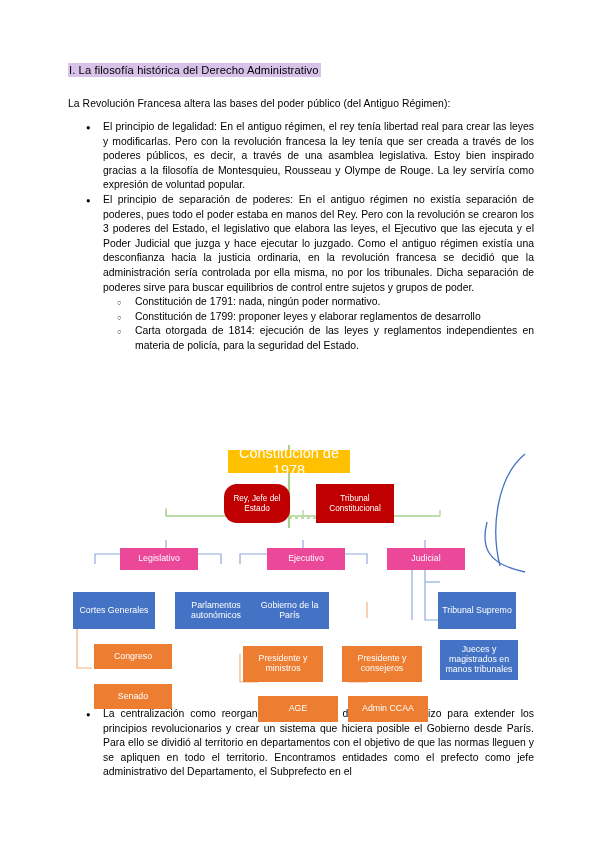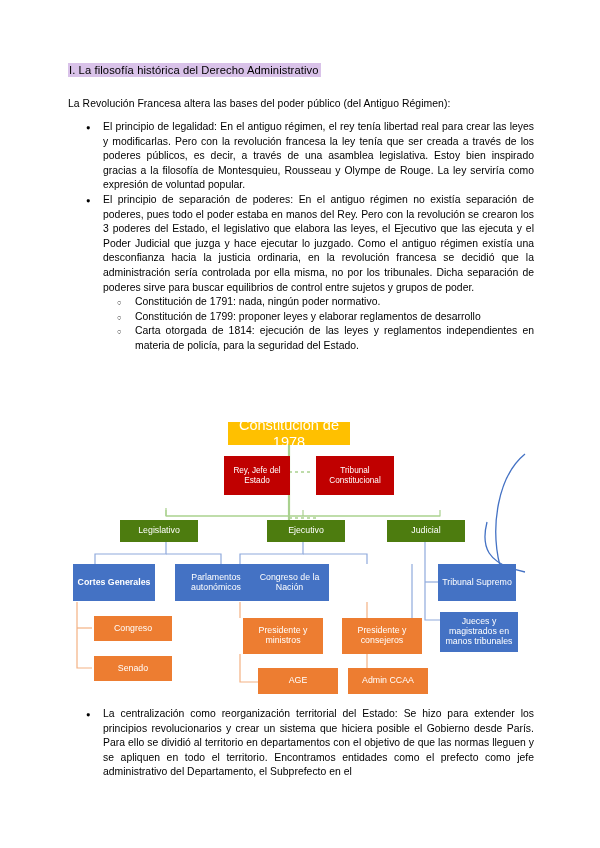--- a/index.html
+++ b/index.html
@@ -99,24 +99,25 @@
     box-sizing: border-box;
     display: flex;
     align-items: center;
     justify-content: center;
     text-align: center;
     color: #ffffff;
     font-family: "Liberation Sans", sans-serif;
     line-height: 1.12;
     padding: 1px 2px;
     z-index: 3;
+    margin-top: 28px;
   }
   .n-amber { background: #ffc000; font-size: 14.5px; }
   .n-red   { background: #c00000; font-size: 8.2px; }
-  .n-green { background: #4d7c0f; font-size: 8.8px; }
+  .n-green { background: #ec4899; font-size: 8.8px; }
   .n-blue  { background: #4472c4; font-size: 8.8px; }
   .n-orange{ background: #ed7d31; font-size: 8.8px; }
 </style>
 </head>
 <body>
 
 <div id="page">
 
   <div class="doc-body">
 
@@ -174,30 +175,30 @@
       <path d="M367,248 L367,276 L348,276" stroke="#f4b183" stroke-width="1.2" fill="none"></path>
 
       <path d="M412,158 L412,214" stroke="#8faadc" stroke-width="1.2" fill="none"></path>
 
       <path d="M525,48 C498,70 490,120 500,160" stroke="#4472c4" stroke-width="1.3" fill="none"></path>
       <path d="M487,116 C481,140 486,158 525,166" stroke="#4472c4" stroke-width="1.3" fill="none"></path>
     </svg>
 
     <div class="node n-amber" style="left:228px; top:16px; width:122px; height:23px;">Constitución de 1978</div>
 
-    <div class="node n-red" style="left:224px; top:50px; width:66px; height:39px;">Rey, Jefe del Estado</div>
+    <div class="node n-red" style="left:224px; top:50px; width:66px; height:39px;border-radius:13px;">Rey, Jefe del Estado</div>
     <div class="node n-red" style="left:316px; top:50px; width:78px; height:39px;">Tribunal Constitucional</div>
 
     <div class="node n-green" style="left:120px; top:114px; width:78px; height:22px;">Legislativo</div>
     <div class="node n-green" style="left:267px; top:114px; width:78px; height:22px;">Ejecutivo</div>
     <div class="node n-green" style="left:387px; top:114px; width:78px; height:22px;">Judicial</div>
 
-    <div class="node n-blue" style="left:73px; top:158px; width:82px; height:37px;font-weight:bold;">Cortes Generales</div>
+    <div class="node n-blue" style="left:73px; top:158px; width:82px; height:37px;">Cortes Generales</div>
     <div class="node n-blue" style="left:175px; top:158px; width:82px; height:37px;">Parlamentos autonómicos</div>
-    <div class="node n-blue" style="left:250px; top:158px; width:79px; height:37px;">Congreso de la Nación</div>
+    <div class="node n-blue" style="left:250px; top:158px; width:79px; height:37px;">Gobierno de la París</div>
     <div class="node n-blue" style="left:438px; top:158px; width:78px; height:37px;">Tribunal Supremo</div>
 
     <div class="node n-orange" style="left:94px; top:210px; width:78px; height:25px;">Congreso</div>
     <div class="node n-orange" style="left:94px; top:250px; width:78px; height:25px;">Senado</div>
 
     <div class="node n-orange" style="left:243px; top:212px; width:80px; height:36px;">Presidente y ministros</div>
     <div class="node n-orange" style="left:342px; top:212px; width:80px; height:36px;">Presidente y consejeros</div>
     <div class="node n-blue" style="left:440px; top:206px; width:78px; height:40px;">Jueces y magistrados en manos tribunales</div>
 
     <div class="node n-orange" style="left:258px; top:262px; width:80px; height:26px;">AGE</div>

